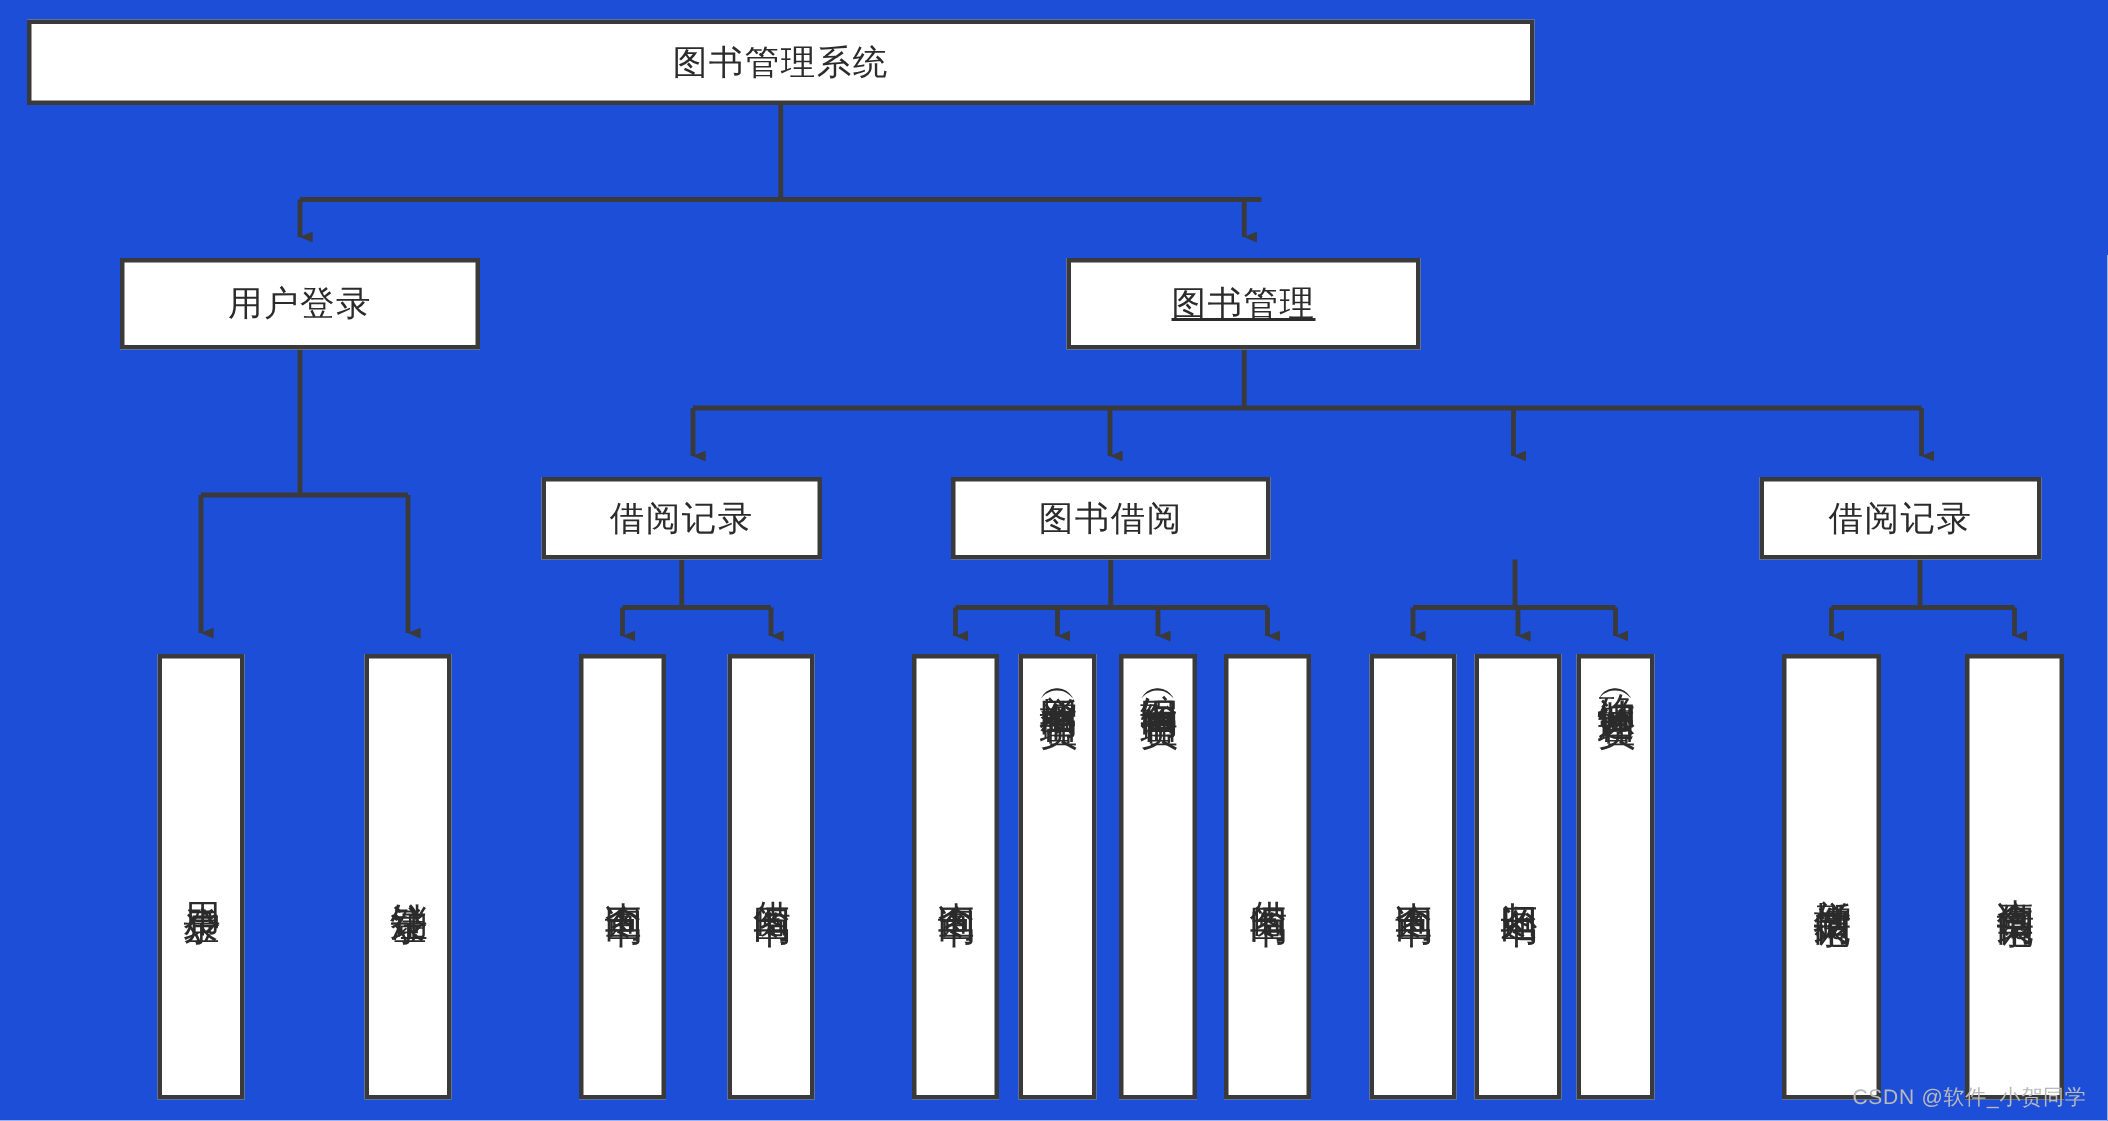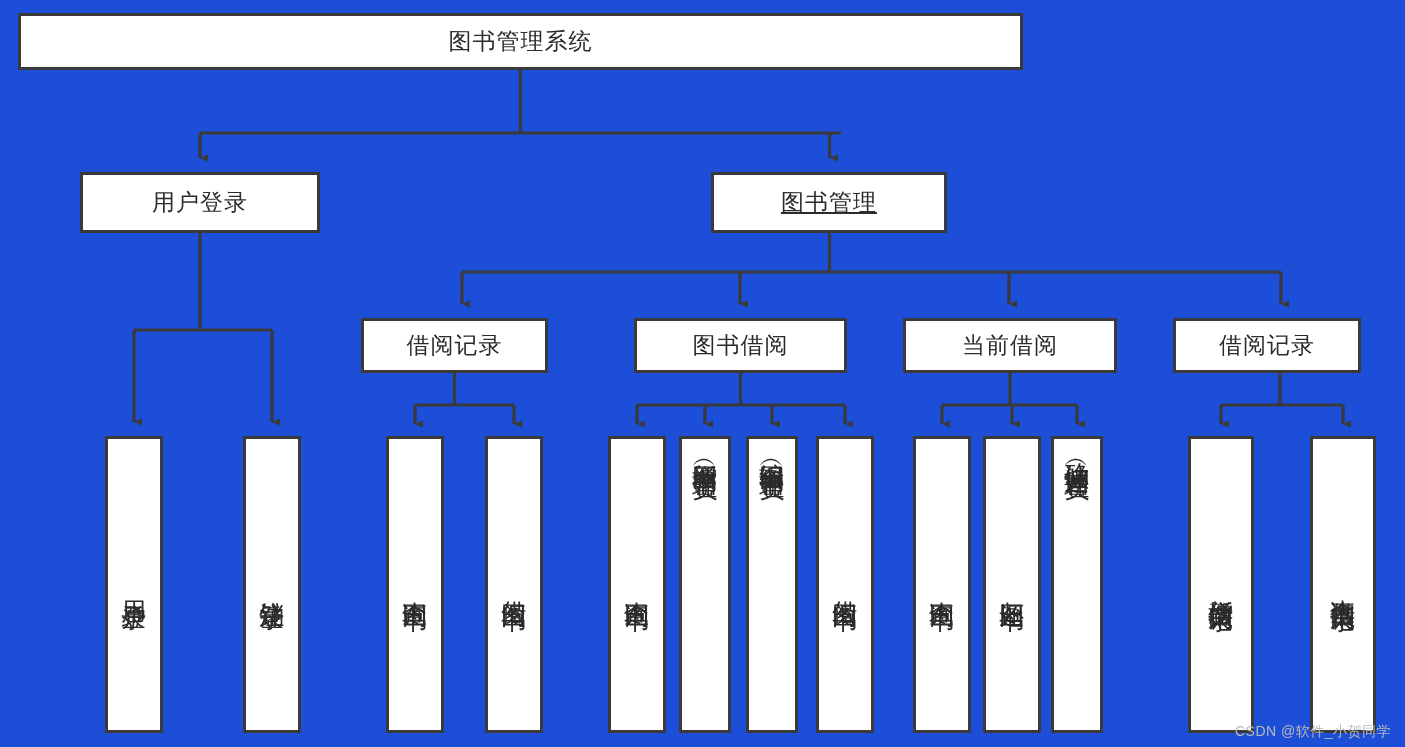--- a/index.html
+++ b/index.html
@@ -137,23 +137,20 @@
   </div>
 
   <div class="node-box horiz" style="left:361px; top:318px; width:187px; height:55px;">
     <span class="node-label">借阅记录</span>
   </div>
 
   <div class="node-box horiz" style="left:634px; top:318px; width:213px; height:55px;">
     <span class="node-label">图书借阅</span>
   </div>
 
-  <div class="node-box horiz" style="left:903px; top:318px; width:214px; height:55px;">
-    <span class="node-label">当前借阅</span>
-  </div>
 
   <div class="node-box horiz" style="left:1173px; top:318px; width:188px; height:55px;">
     <span class="node-label">借阅记录</span>
   </div>
 
   <div class="node-box vert" style="left:105px; top:436px; width:58px; height:297px;">
     <span class="node-label">用户登录</span>
   </div>
 
   <div class="node-box vert" style="left:243px; top:436px; width:58px; height:297px;">

